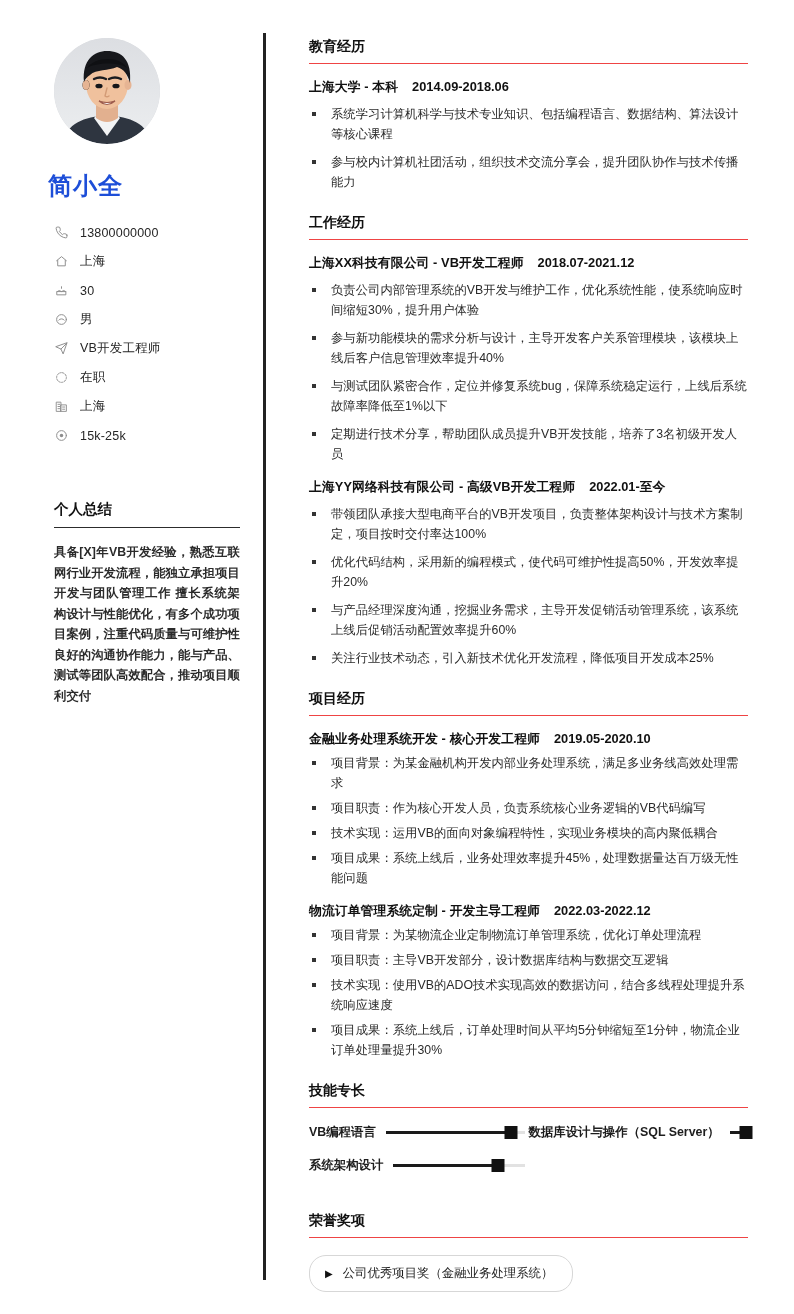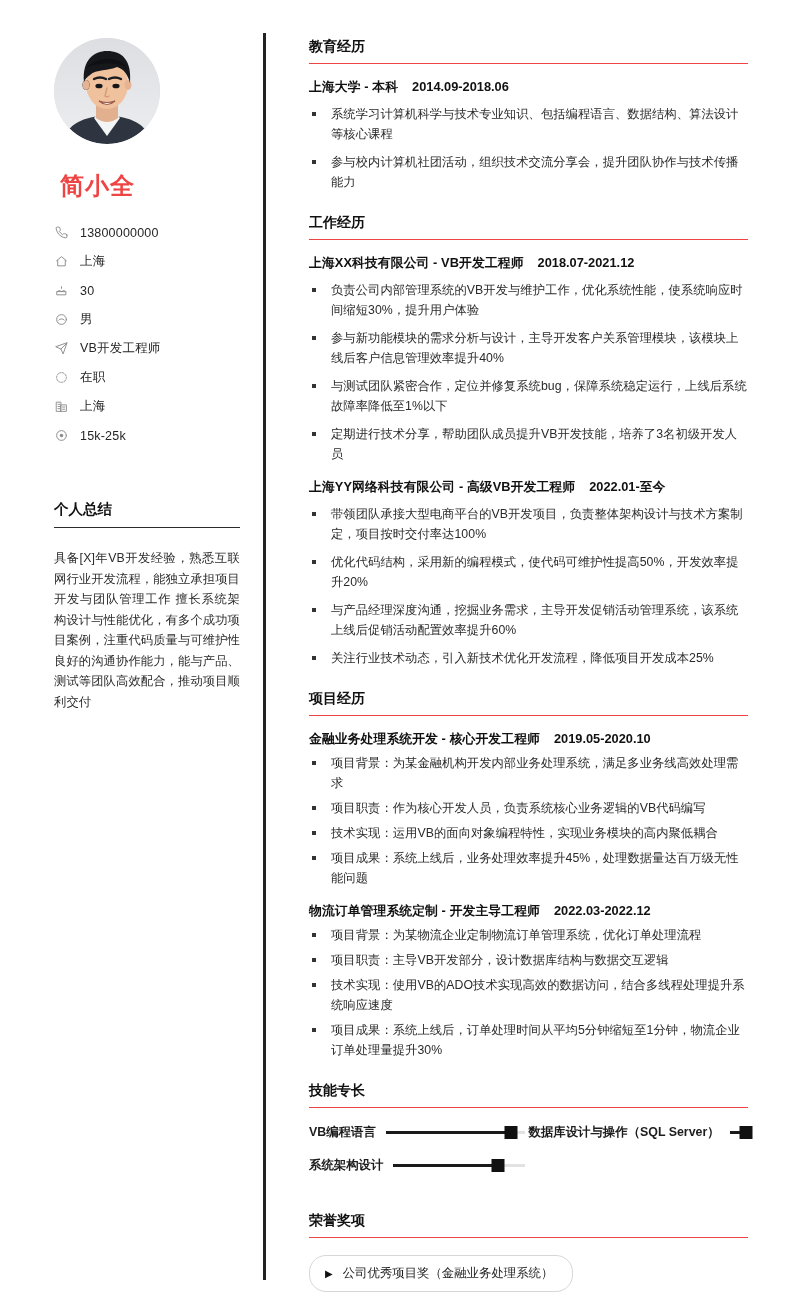--- a/index.html
+++ b/index.html
@@ -48,22 +48,22 @@
     margin: 5px 0 0 6px;
     background: #d8dade;
     position: relative;
   }
   .avatar svg { display: block; width: 106px; height: 106px; }
 
   .person-name {
     font-size: 24px;
     font-weight: bold;
     letter-spacing: 1px;
-    color: #ef4444;
-    margin: 26px 0 0 12px;
+    color: #1d4ed8;
+    margin: 26px 0 0 0;
   }
 
   .contact-list {
     margin: 18px 0 0 6px;
   }
   .contact-row {
     display: flex;
     align-items: center;
     height: 25px;
     margin-bottom: 4px;
@@ -92,26 +92,27 @@
     width: 186px;
   }
   .left-section-title {
     font-size: 14.5px;
     font-weight: bold;
     color: #111;
     padding-bottom: 8px;
     border-bottom: 1px solid #2c2c2c;
   }
   .summary-text {
-    margin-top: 20px;
+    margin-top: 14px;
     font-size: 12.3px;
     line-height: 20.5px;
     color: #2b2b2b;
     text-align: justify;
     letter-spacing: .1px;
+    font-weight: bold;
   }
 
   
   .right-col {
     flex: 1 1 auto;
     box-sizing: border-box;
     padding: 38px 46px 0 45px;
   }
   .section { margin-bottom: 4px; }
   .section + .section { margin-top: 22px; }

